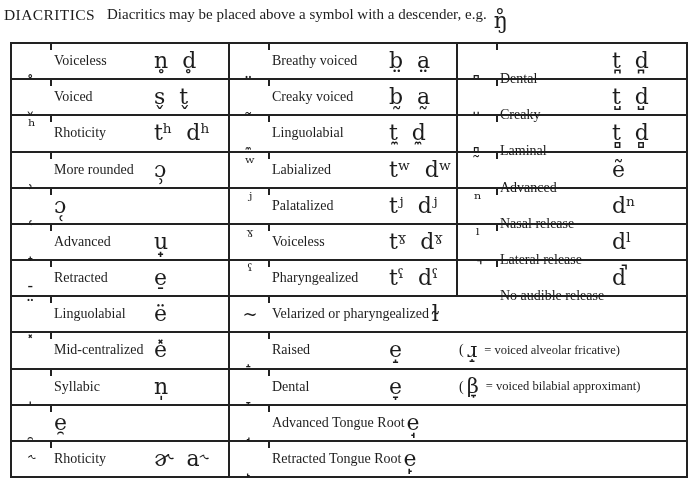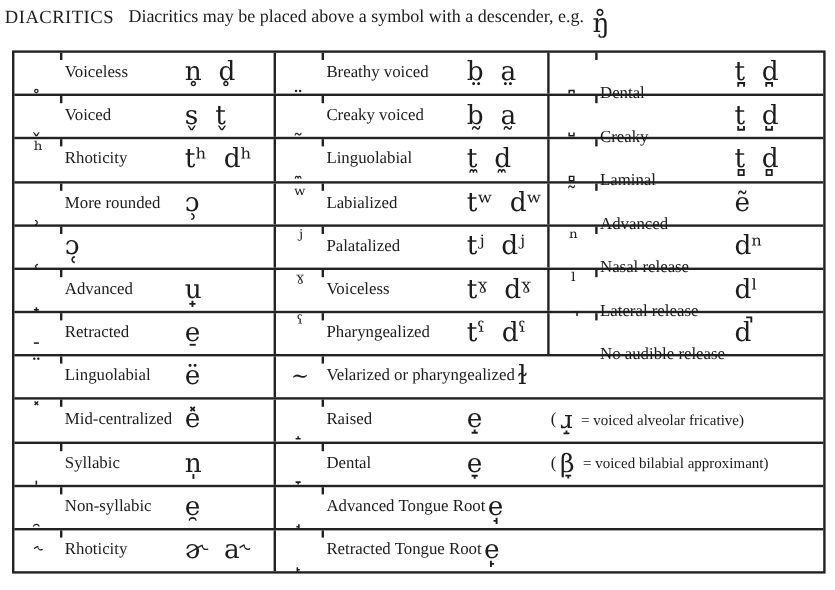--- a/index.html
+++ b/index.html
@@ -383,21 +383,20 @@
         </div>
     </div>
 
   </div>
 
   <div class="row">
     <div class="group left">
       <div class="mark pos-low">
           <span class="mark-char">&nbsp;̯</span>
         </div>
-      <div class="label">Non-syllabic</div>
       <div class="ex">
           <span class="ex-item">e̯</span>
         </div>
 
     </div>
     <div class="group mid wide">
       <div class="mark pos-low">
           <span class="mark-char">&nbsp;̘</span>
         </div>
       <div class="label">Advanced Tongue Root</div>

